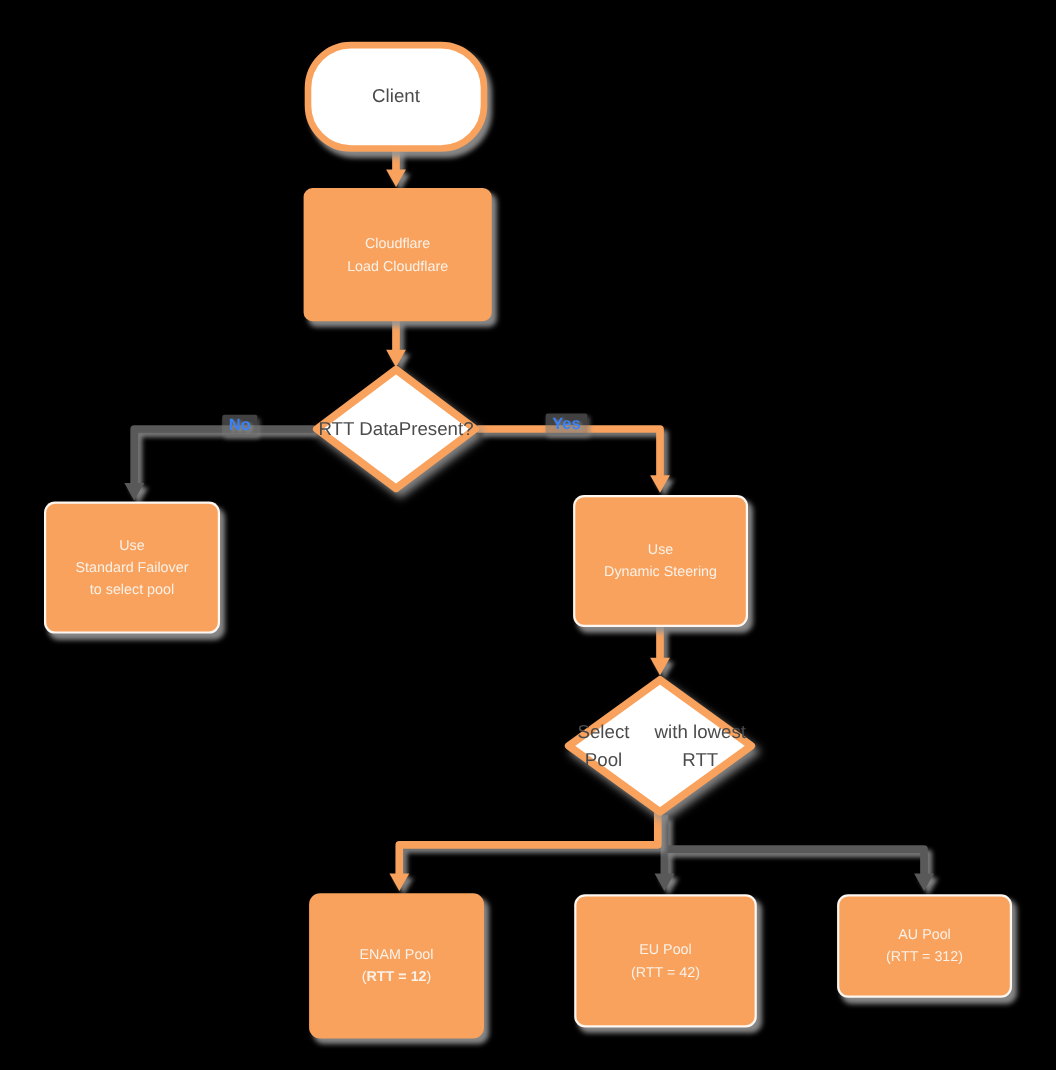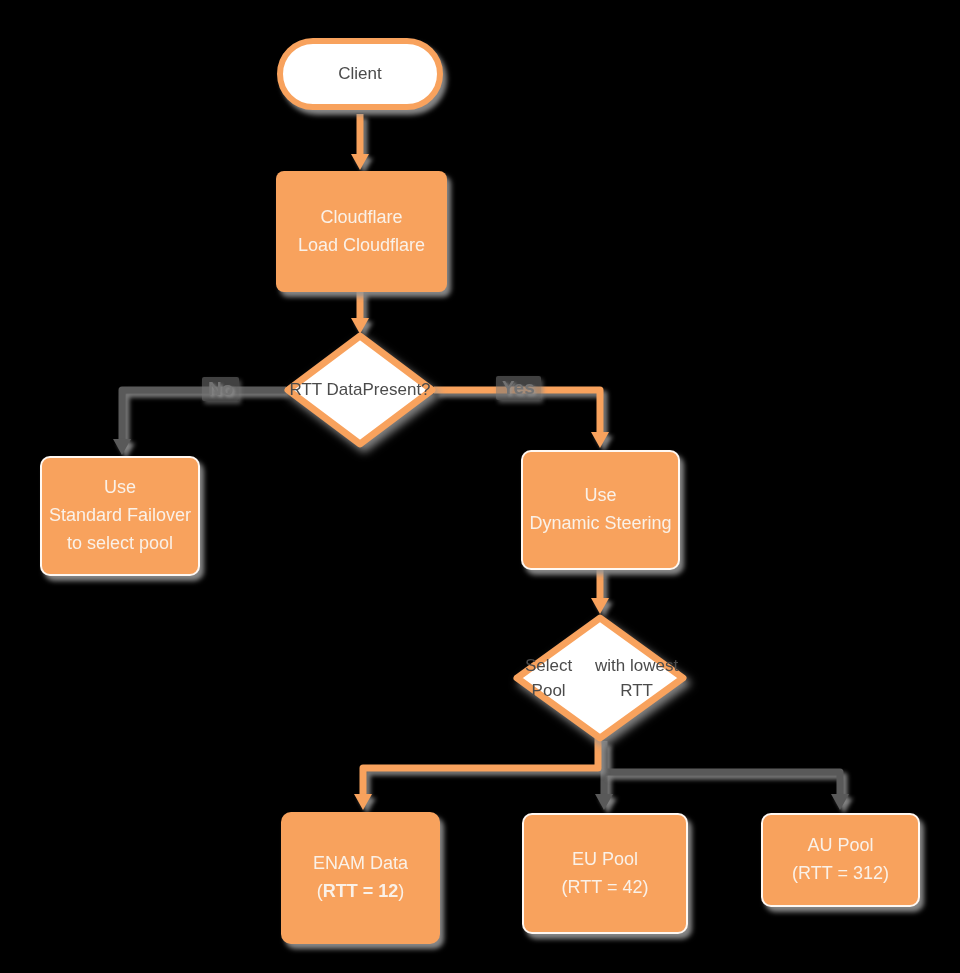--- a/index.html
+++ b/index.html
@@ -22,44 +22,44 @@
     position:absolute;box-sizing:border-box;
     display:flex;flex-direction:column;justify-content:center;align-items:center;
     text-align:center;
   }
   .stadium{
     background:#FFFFFF;border:6px solid #F8A25D;border-radius:42px;
     color:#4B4B4B;font-size:17px;
     box-shadow:4px 5px 5px rgba(150,150,150,0.9);
   }
   .orange-box{
-    background:#F8A25D;border-radius:8px;color:#FAF1E8;font-size:18px;line-height:1.55;
+    background:#F8A25D;border-radius:8px;color:#FAF1E8;font-size:13px;line-height:1.55;
     box-shadow:4px 5px 5px rgba(150,150,150,0.9);
   }
   .orange-box.white-border{border:2px solid rgba(255,255,255,0.92);border-radius:10px;}
-  .pos-client{left:277px;top:38px;width:166px;height:72px;}
+  .pos-client{left:277px;top:38px;width:166px;height:100px;}
   .pos-cloudflare{left:276px;top:171px;width:171px;height:121px;}
   .pos-failover{left:40px;top:456px;width:160px;height:120px;}
   .pos-dynamic{left:521px;top:450px;width:159px;height:120px;}
   .pos-enam{left:281px;top:812px;width:159px;height:132px;border-radius:10px;}
   .pos-eu{left:522px;top:813px;width:166px;height:121px;}
   .pos-au{left:761px;top:813px;width:159px;height:94px;}
   
   .diamond-wrap{position:absolute;}
   .pos-d1{left:283px;top:331px;width:154px;height:118px;}
   .pos-d2{left:512px;top:613px;width:176px;height:130px;}
   .diamond-wrap svg{position:absolute;left:0;top:0;filter:drop-shadow(4px 5px 4px rgba(145,145,145,0.9));}
   .diamond-shape{fill:#FFFFFF;stroke:#F8A25D;stroke-width:7px;stroke-linejoin:round;}
   .diamond-text{
     position:absolute;inset:0;display:flex;flex-direction:row;justify-content:center;align-items:center;
     color:#4B4B4B;font-size:17px;line-height:1.5;text-align:center;
   }
   
   .edge-label{
-    position:absolute;font-size:19px;font-weight:bold;color:#737373;
+    position:absolute;font-size:15px;font-weight:bold;color:#3b82f6;
     background:rgba(118,118,118,0.55);padding:1px 6px;border-radius:2px;
     text-shadow:2px 2px 3px rgba(150,150,150,0.8);
     box-shadow:2px 3px 4px rgba(130,130,130,0.6);
   }
   .pos-no{left:202px;top:377px;}
   .pos-yes{left:496px;top:376px;}
   strong{font-weight:700;}
 </style>
 </head>
 <body>
@@ -130,21 +130,21 @@
     <svg width="176" height="130" viewBox="0 0 176 130">
       <polygon class="diamond-shape" points="88,5 171,65 88,125 5,65"></polygon>
     </svg>
     <div class="diamond-text">
       <div>Select Pool</div>
       <div>with lowest RTT</div>
     </div>
   </div>
 
   <div class="node orange-box pos-enam">
-    <div>ENAM Data</div>
+    <div>ENAM Pool</div>
     <div>
       <span>(</span><strong>RTT = 12</strong><span>)</span>
     </div>
   </div>
 
   <div class="node orange-box white-border pos-eu">
     <div>EU Pool</div>
     <div>(RTT = 42)</div>
   </div>
 

